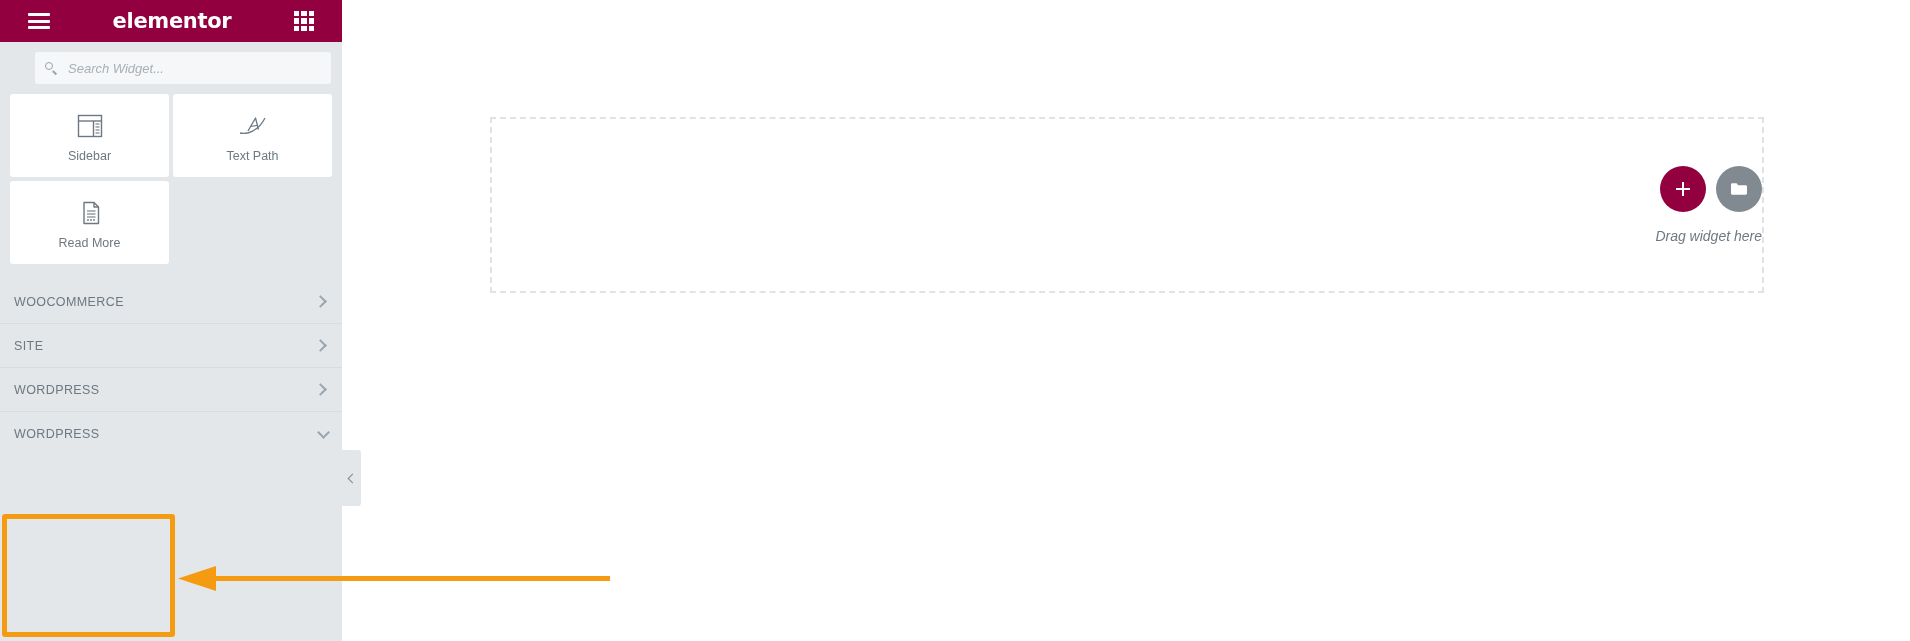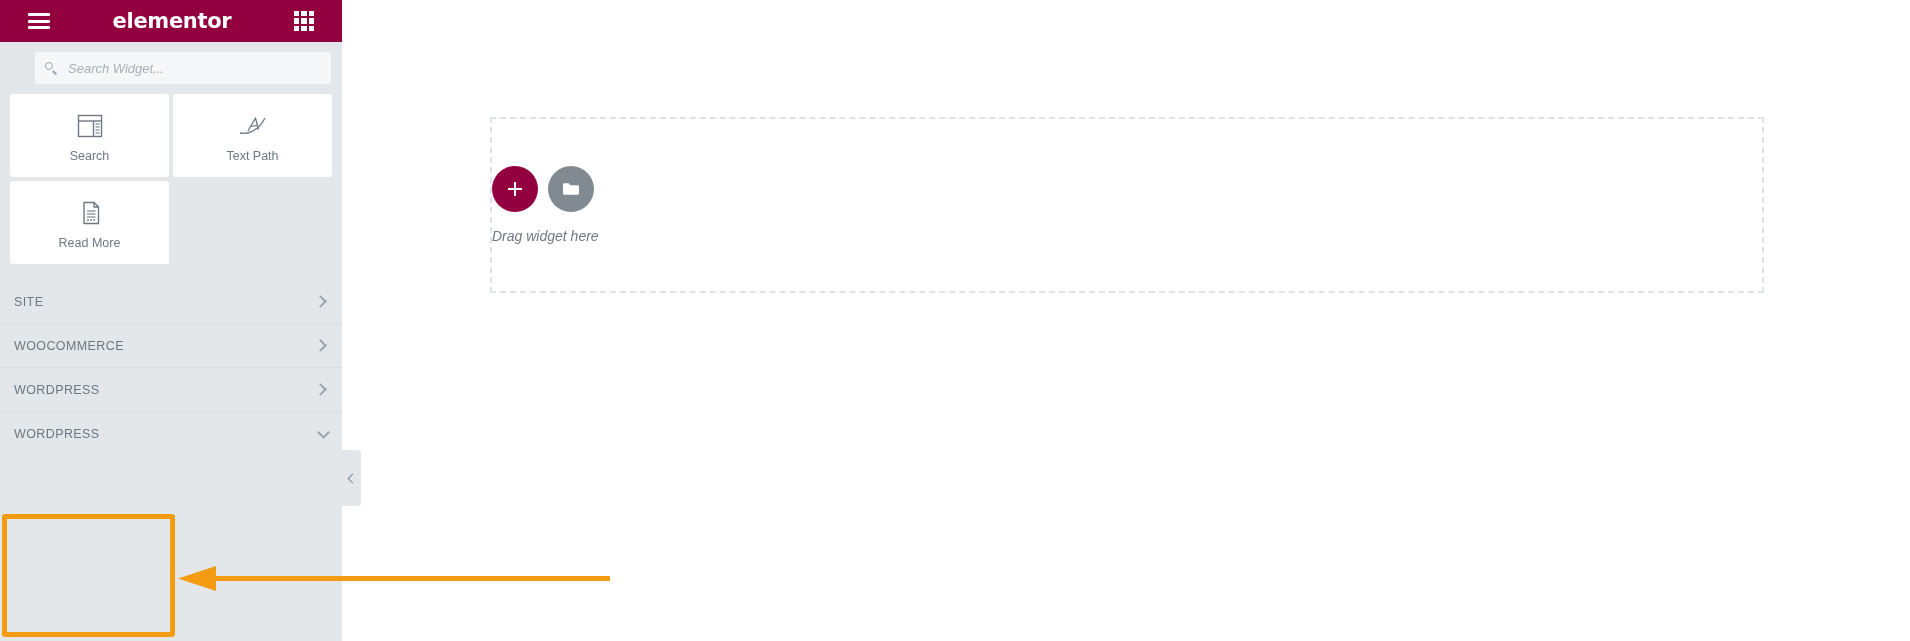--- a/index.html
+++ b/index.html
@@ -249,21 +249,21 @@
   #dropzone {
     position: absolute;
     left: 148px;
     top: 117px;
     width: 1274px;
     height: 176px;
     border: 2px dashed #dfe3e8;
     box-sizing: border-box;
     display: flex;
     flex-direction: column;
-    align-items: flex-start;
+    align-items: flex-end;
     justify-content: center;
   }
   #dz-buttons {
     display: flex;
     gap: 10px;
     margin-bottom: 16px;
   }
   .dz-btn {
     width: 46px;
     height: 46px;
@@ -349,21 +349,21 @@
         <svg width="28" height="28" viewBox="0 0 28 28">
           <rect x="2.5" y="3.5" width="23" height="21" fill="none" stroke="#6d7882" stroke-width="1.4"></rect>
           <line x1="2.5" y1="9" x2="25.5" y2="9" stroke="#6d7882" stroke-width="1.4"></line>
           <line x1="17.5" y1="9" x2="17.5" y2="24.5" stroke="#6d7882" stroke-width="1.4"></line>
           <line x1="19.5" y1="12" x2="23.5" y2="12" stroke="#6d7882" stroke-width="1.1"></line>
           <line x1="19.5" y1="15" x2="23.5" y2="15" stroke="#6d7882" stroke-width="1.1"></line>
           <line x1="19.5" y1="18" x2="23.5" y2="18" stroke="#6d7882" stroke-width="1.1"></line>
           <line x1="19.5" y1="21" x2="23.5" y2="21" stroke="#6d7882" stroke-width="1.1"></line>
         </svg>
       </div>
-      <div class="widget-label">Search</div>
+      <div class="widget-label">Sidebar</div>
     </div>
 
     <div class="widget-card">
       <div class="widget-icon">
         <svg width="30" height="28" viewBox="0 0 30 28">
           <path d="M2 21 C8 22.5 20 20 27 6" fill="none" stroke="#6d7882" stroke-width="1.3"></path>
           <path d="M10 19 L17.5 6 L20.5 17.5" fill="none" stroke="#6d7882" stroke-width="1.3" stroke-linejoin="round"></path>
           <line x1="12.5" y1="14.5" x2="19" y2="13.5" stroke="#6d7882" stroke-width="1.2"></line>
         </svg>
       </div>
@@ -384,26 +384,26 @@
         </svg>
       </div>
       <div class="widget-label">Read More</div>
     </div>
 
   </div>
 
   <div class="cat-list">
 
     <div class="cat-row">
+      <span class="cat-title">WOOCOMMERCE</span>
+      <span class="chev right"></span>
+    </div>
+
+    <div class="cat-row">
       <span class="cat-title">SITE</span>
-      <span class="chev right"></span>
-    </div>
-
-    <div class="cat-row">
-      <span class="cat-title">WOOCOMMERCE</span>
       <span class="chev right"></span>
     </div>
 
     <div class="cat-row">
       <span class="cat-title">WORDPRESS</span>
       <span class="chev right"></span>
     </div>
 
     <div class="cat-row">
       <span class="cat-title">WORDPRESS</span>

